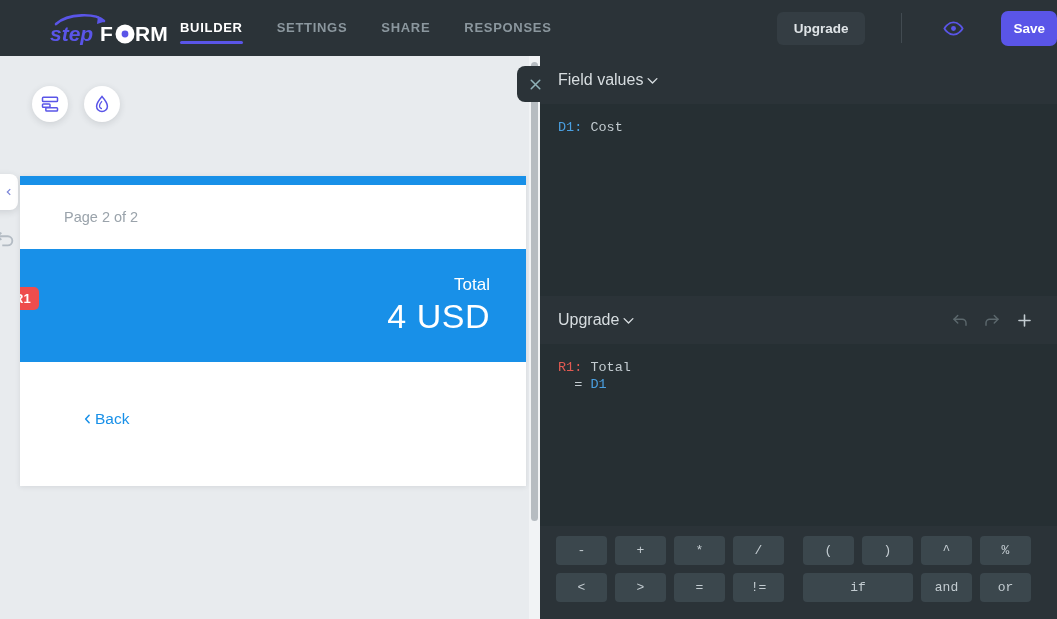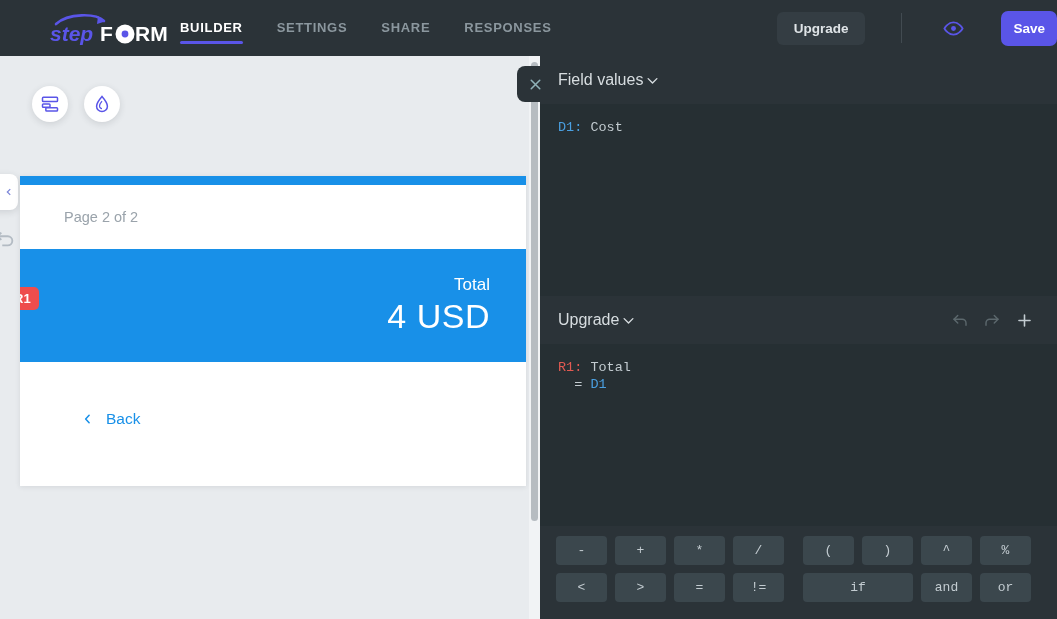--- a/index.html
+++ b/index.html
@@ -70,21 +70,21 @@
     display:flex; flex-direction:column; align-items:flex-end; justify-content:center;
     padding-right:36px; color:#fff;
   }
   .totalband .lbl{ font-size:17px; font-weight:400; line-height:1; margin-bottom:6px; }
   .totalband .val{ font-size:34px; font-weight:400; line-height:1.05; letter-spacing:.5px; }
   .r1tag{
     position:absolute; left:-14px; top:38px; background:#ee4d4d; color:#fff;
     font-size:13px; font-weight:bold; padding:4px 8px; border-radius:5px; z-index:5;
   }
   .backrow{ height:113px; display:flex; align-items:center; padding-left:62px; }
-  .backlink{ color:#1890e8; font-size:15.5px; display:flex; align-items:center; gap:13px; cursor:pointer; }
+  .backlink{ color:#1890e8; font-size:15.5px; display:flex; align-items:center; gap:2px; cursor:pointer; }
 
   .scrollbar{
     position:absolute; left:529px; top:56px; width:11px; height:563px; background:#f1f3f5; z-index:20;
   }
   .scrollthumb{
     position:absolute; left:2px; top:6px; width:7px; height:459px;
     background:#b6bcc1; border-radius:4px; cursor:pointer;
   }
 
   

